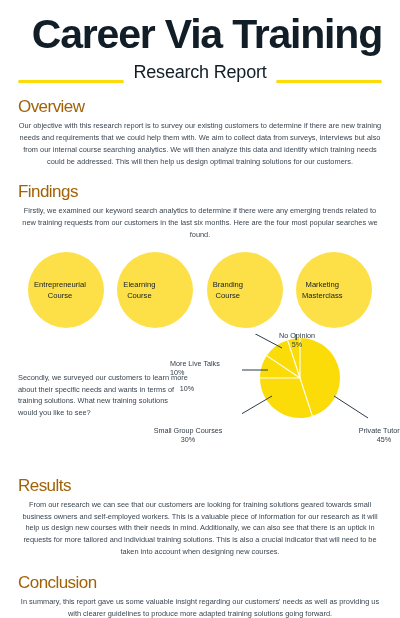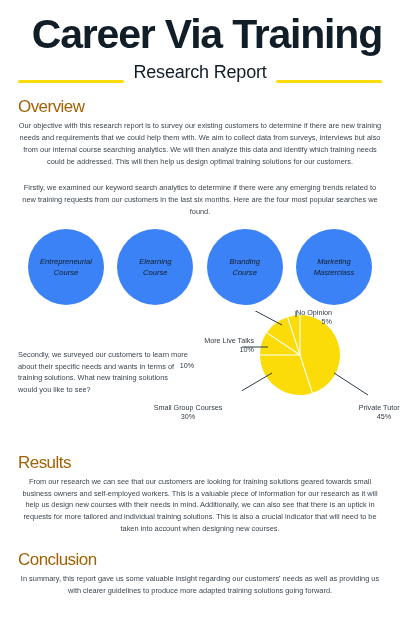--- a/index.html
+++ b/index.html
@@ -79,30 +79,29 @@
   .circles {
     display: flex;
     justify-content: space-between;
     margin-top: 11px;
     padding: 0 10px;
   }
   .circle {
     width: 76px;
     height: 76px;
     border-radius: 50%;
-    background: #3b82f6;
+    background: #fde047;
     display: flex;
     align-items: center;
-    justify-content: center;
+    justify-content: flex-start;
     text-align: center;
     font-size: 7.6px;
     line-height: 1.45;
     color: #111d27;
     padding: 6px;
-    font-style: italic;
   }
 
   
   .pie-block {
     position: relative;
     height: 132px;
     margin-top: 6px;
   }
   .pie-intro {
     position: absolute;
@@ -139,20 +138,21 @@
       <div class="rule"></div>
     </div>
   </div>
 
   <div class="section">
     <div class="section-title">Overview</div>
     <div class="body-text">Our objective with this research report is to survey our existing customers to determine if there are new training needs and requirements that we could help them with. We aim to collect data from surveys, interviews but also from our internal course searching analytics. We will then analyze this data and identify which training needs could be addressed. This will then help us design optimal training solutions for our customers.</div>
   </div>
 
   <div class="section">
+    <div class="section-title">Findings</div>
     <div class="body-text">Firstly, we examined our keyword search analytics to determine if there were any emerging trends related to new training requests from our customers in the last six months. Here are the four most popular searches we found.</div>
 
     <div class="circles">
       <div class="circle">
         <span><span>Entrepreneurial</span><br><span>Course</span></span>
       </div>
       <div class="circle">
         <span><span>Elearning</span><br><span>Course</span></span>
       </div>
       <div class="circle">
@@ -192,26 +192,26 @@
 
         <g stroke="#2f3b46" stroke-width="1" fill="none">
           <line x1="54" y1="6" x2="54" y2="-24"></line>
           <line x1="40" y1="14" x2="6" y2="-4"></line>
           <line x1="26" y1="36" x2="-12" y2="36"></line>
           <line x1="30" y1="62" x2="-4" y2="82"></line>
           <line x1="92" y1="62" x2="126" y2="84"></line>
         </g>
       </svg>
 
-      <div style="position:absolute; left:20px; top:-3px; text-align:right; width:70px; font-size:7.2px; line-height:1.35; color:#2f3b46;">
+      <div style="position:absolute; left:20px; top:-3px; text-align:center; width:70px; font-size:7.2px; line-height:1.35; color:#2f3b46;">
         <div>No Opinion</div>
         <div>5%</div>
       </div>
 
-      <div style="position:absolute; left:-72px; top:25px; text-align:right; width:84px; font-size:7.2px; line-height:1.35; color:#2f3b46;">
+      <div style="position:absolute; left:-72px; top:25px; text-align:left; width:84px; font-size:7.2px; line-height:1.35; color:#2f3b46;">
         <div>More Live Talks</div>
         <div>10%</div>
       </div>
 
       <div style="position:absolute; left:-106px; top:50px; text-align:center; width:102px; font-size:7.2px; line-height:1.35; color:#2f3b46;">
         <div>10%</div>
       </div>
 
       <div style="position:absolute; left:-112px; top:92px; text-align:center; width:116px; font-size:7.2px; line-height:1.35; color:#2f3b46;">
         <div>Small Group Courses</div>

